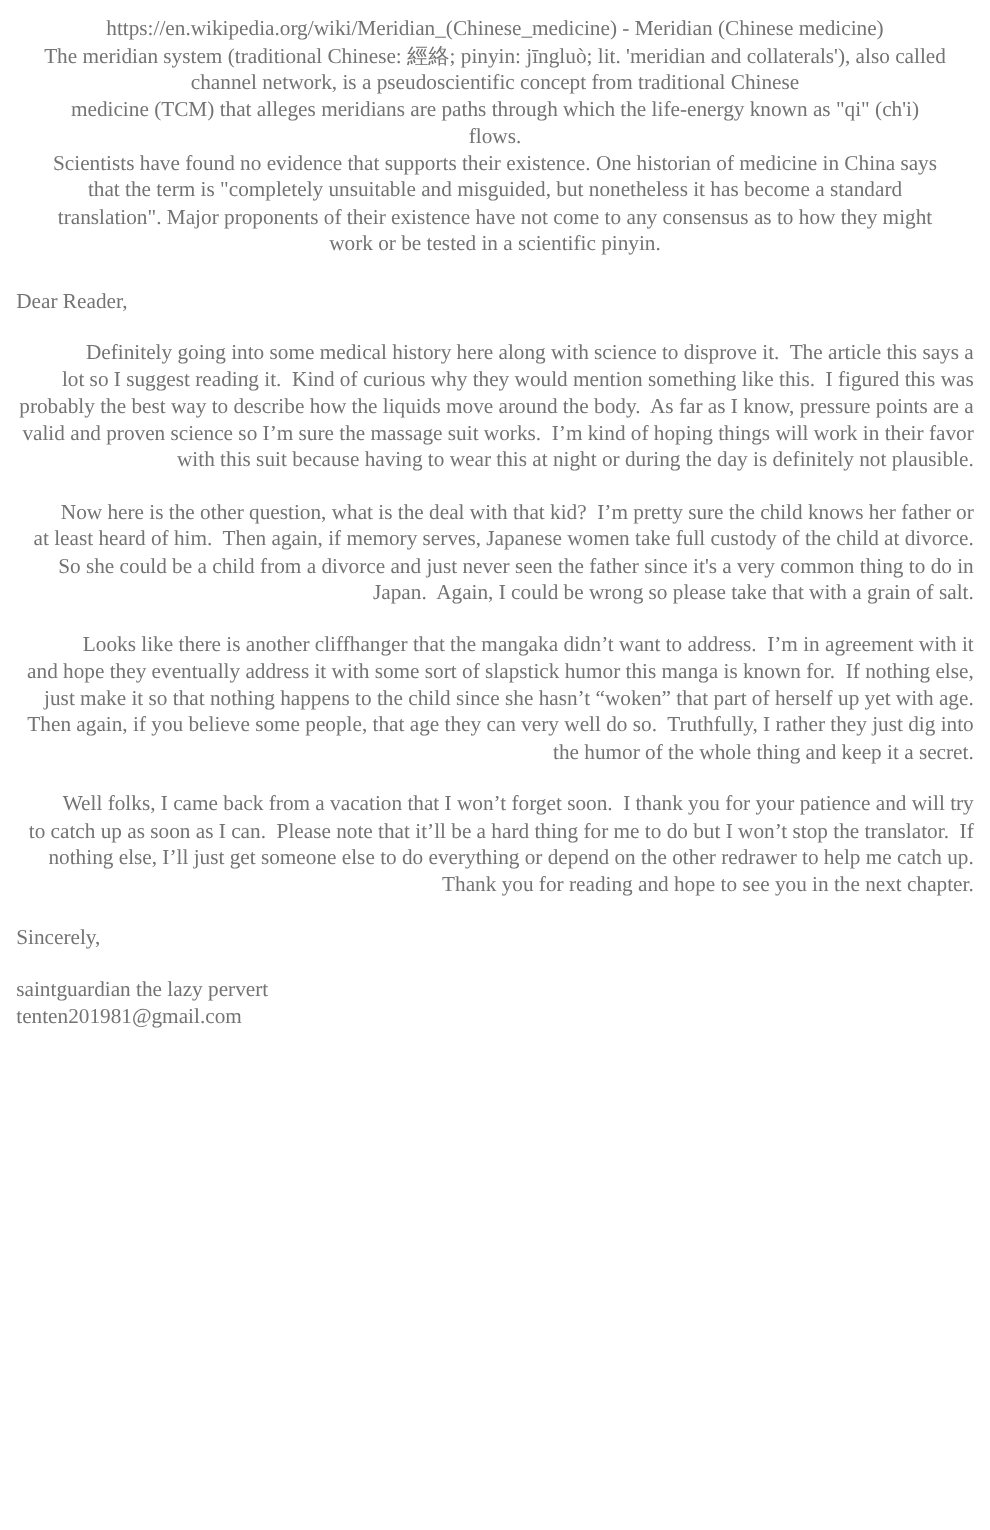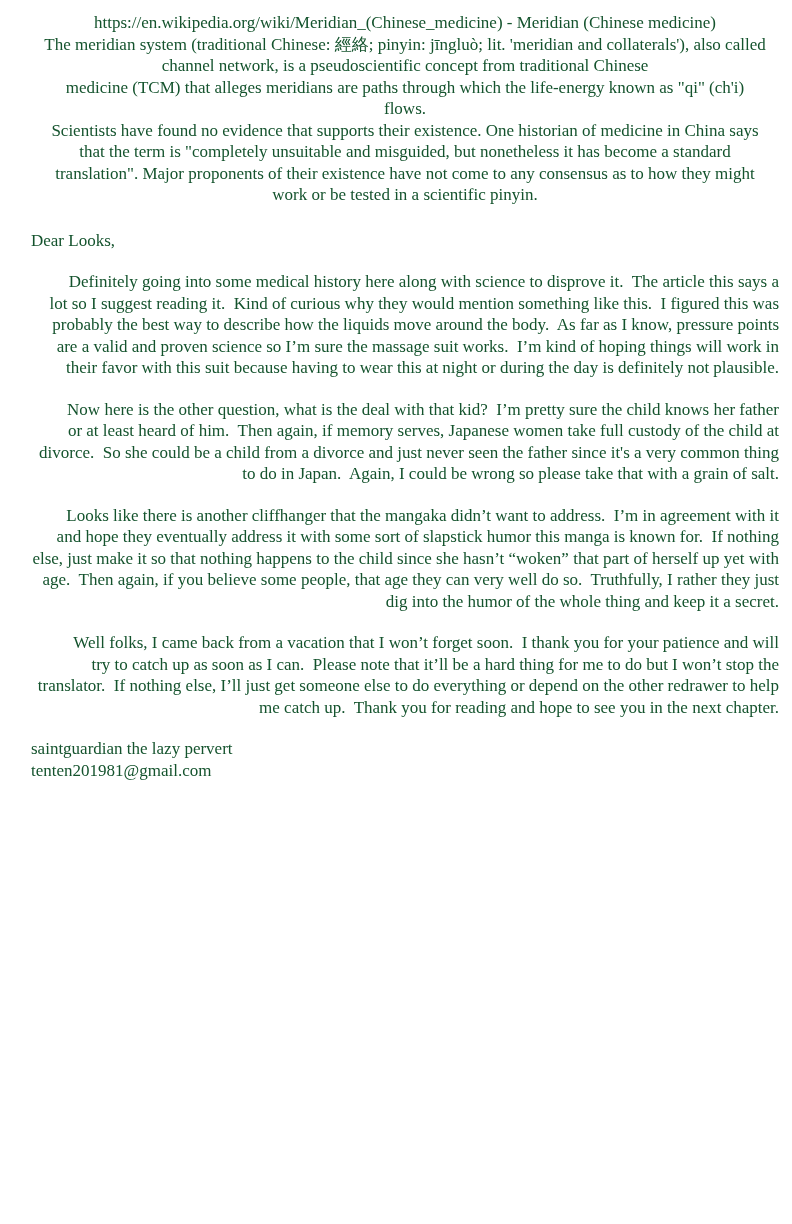--- a/index.html
+++ b/index.html
@@ -5,23 +5,23 @@
   html, body {
     margin: 0;
     padding: 0;
     background: #ffffff;
   }
   .page {
     position: relative;
     width: 792px;
     height: 1224px;
     box-sizing: border-box;
-    padding: 12px 13px 0 31px;
+    padding: 12px 13px 0 13px;
     background: #ffffff;
-    color: #14532d;
+    color: #737373;
     font-family: "Liberation Serif", "DejaVu Serif", serif;
     font-size: 17px;
     line-height: 21.5px;
     overflow: hidden;
   }
   .header {
     text-align: center;
   }
   .header .hline {
     margin: 0;
@@ -57,27 +57,28 @@
     <div class="hline">channel network, is a pseudoscientific concept from traditional Chinese</div>
     <div class="hline">medicine (TCM) that alleges meridians are paths through which the life-energy known as "qi" (ch'i)</div>
     <div class="hline">flows.</div>
     <div class="hline">Scientists have found no evidence that supports their existence. One historian of medicine in China says</div>
     <div class="hline">that the term is "completely unsuitable and misguided, but nonetheless it has become a standard</div>
     <div class="hline">translation". Major proponents of their existence have not come to any consensus as to how they might</div>
     <div class="hline">work or be tested in a scientific pinyin.</div>
   </header>
 
   <main>
-    <p class="salutation">Dear Looks,</p>
+    <p class="salutation">Dear Reader,</p>
 
     <p class="para">Definitely going into some medical history here along with science to disprove it.  The article this says a lot so I suggest reading it.  Kind of curious why they would mention something like this.  I figured this was probably the best way to describe how the liquids move around the body.  As far as I know, pressure points are a valid and proven science so I’m sure the massage suit works.  I’m kind of hoping things will work in their favor with this suit because having to wear this at night or during the day is definitely not plausible.</p>
     <p class="para">Now here is the other question, what is the deal with that kid?  I’m pretty sure the child knows her father or at least heard of him.  Then again, if memory serves, Japanese women take full custody of the child at divorce.  So she could be a child from a divorce and just never seen the father since it's a very common thing to do in Japan.  Again, I could be wrong so please take that with a grain of salt.</p>
     <p class="para">Looks like there is another cliffhanger that the mangaka didn’t want to address.  I’m in agreement with it and hope they eventually address it with some sort of slapstick humor this manga is known for.  If nothing else, just make it so that nothing happens to the child since she hasn’t “woken” that part of herself up yet with age.  Then again, if you believe some people, that age they can very well do so.  Truthfully, I rather they just dig into the humor of the whole thing and keep it a secret.</p>
     <p class="para">Well folks, I came back from a vacation that I won’t forget soon.  I thank you for your patience and will try to catch up as soon as I can.  Please note that it’ll be a hard thing for me to do but I won’t stop the translator.  If nothing else, I’ll just get someone else to do everything or depend on the other redrawer to help me catch up.  Thank you for reading and hope to see you in the next chapter.</p>
 
+    <p class="closing">Sincerely,</p>
 
     <div class="signature-block">
       <div>saintguardian the lazy pervert</div>
       <div>tenten201981@gmail.com</div>
     </div>
   </main>
 
 </div>
 
 </body></html>

